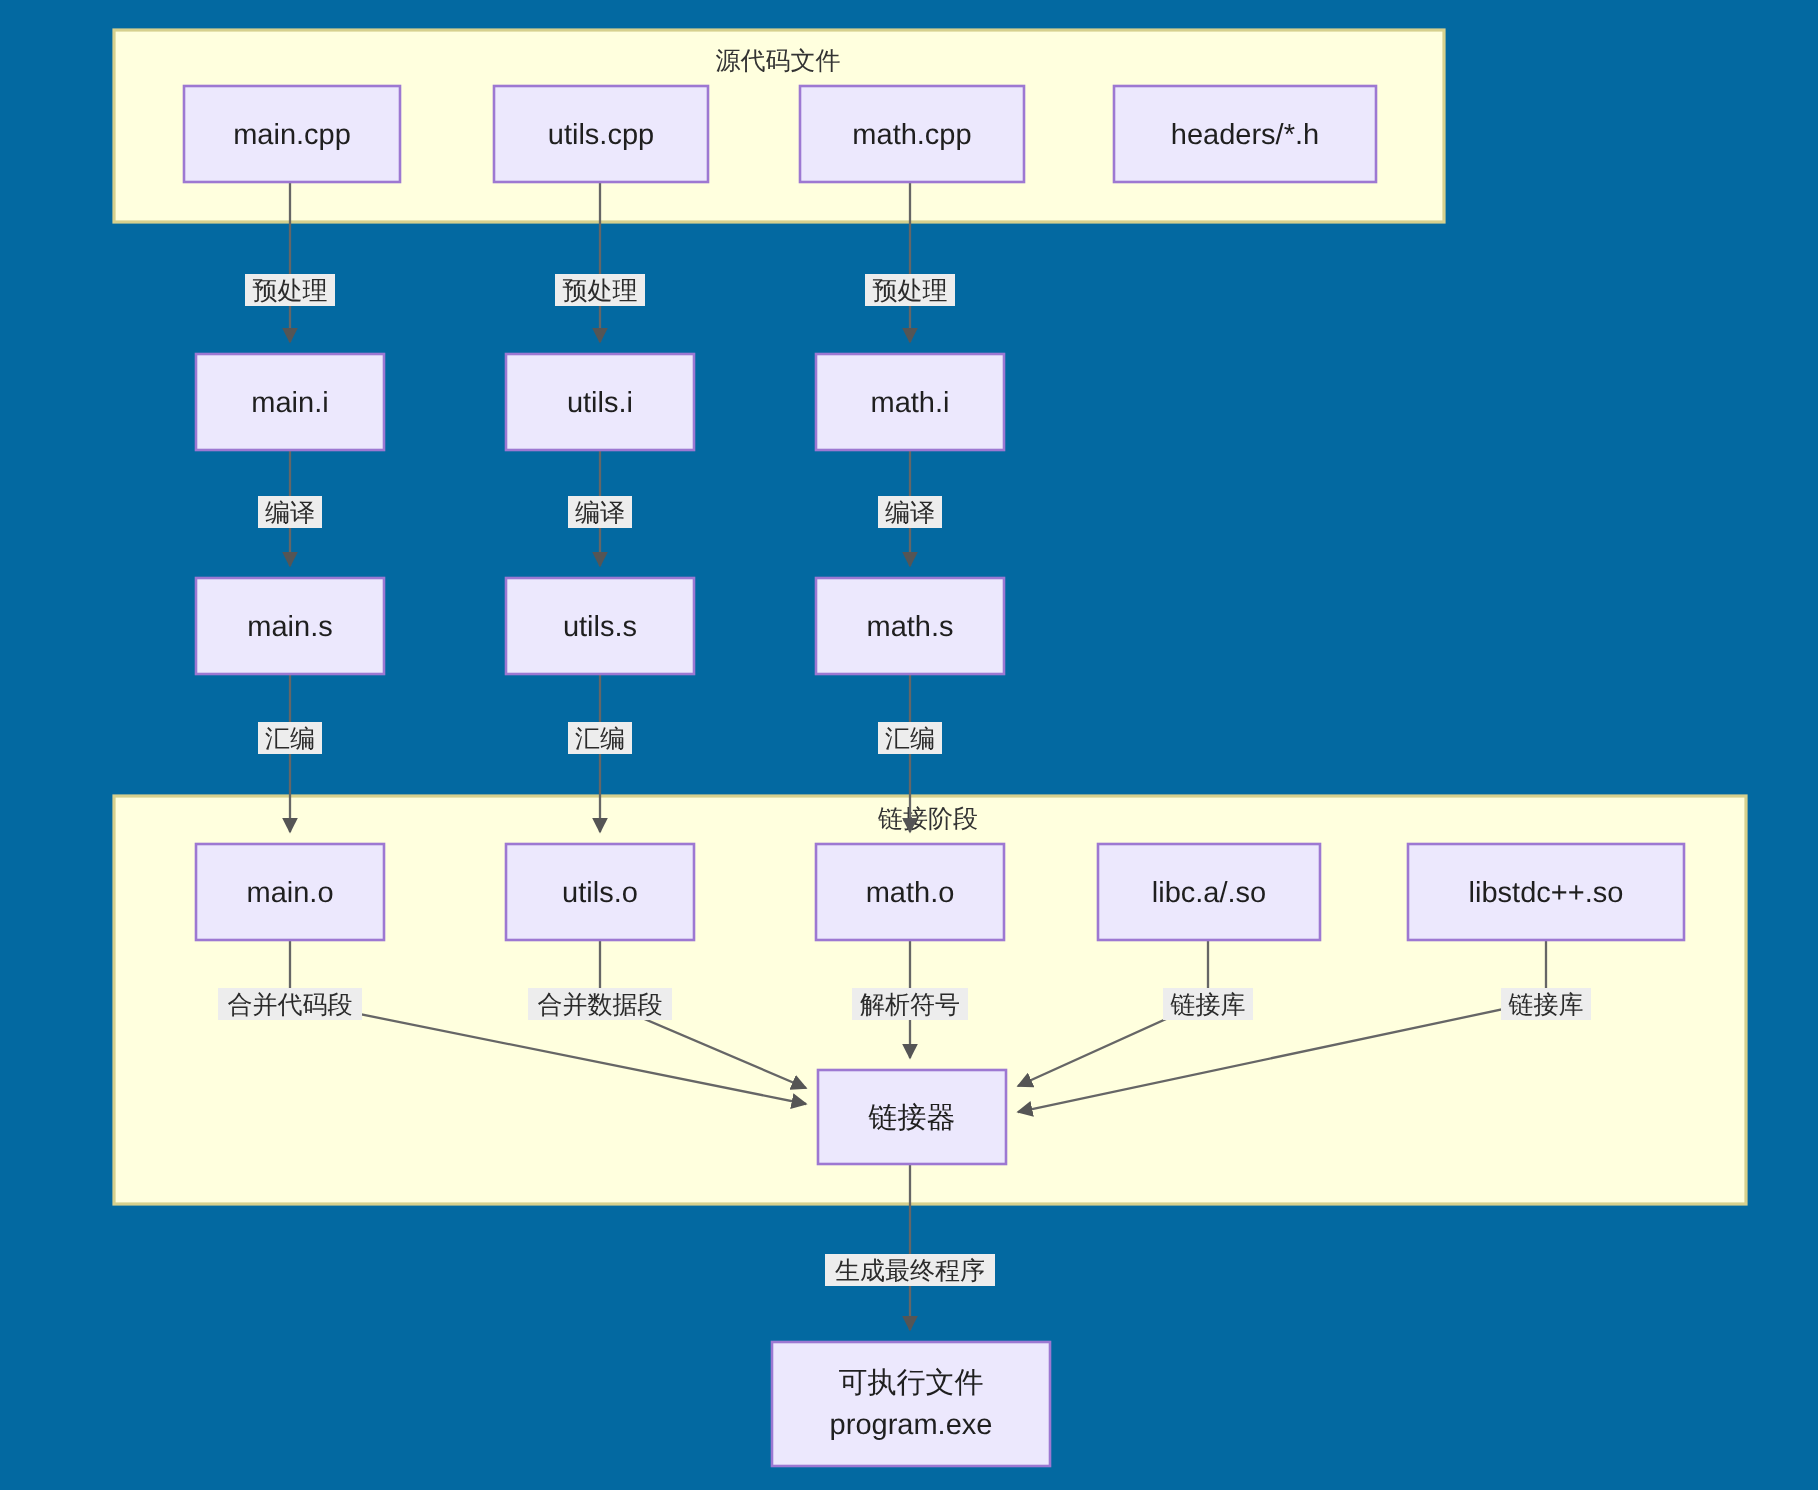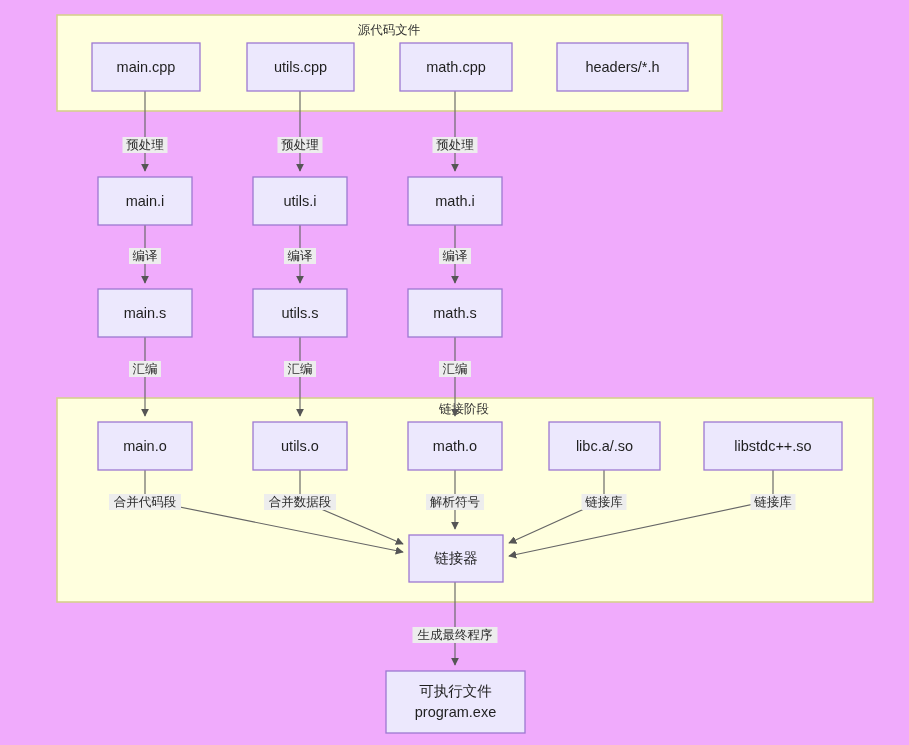--- a/index.html
+++ b/index.html
@@ -7,21 +7,21 @@
     padding: 0;
     background: #f1f0ec;
   }
   body {
     font-family: "Liberation Sans", "DejaVu Sans", sans-serif;
   }
   #diagram-root {
     position: relative;
     width: 909px;
     height: 745px;
-    background: #f0abfc;
+    background: #0369a1;
     overflow: hidden;
   }
   svg.diagram-canvas {
     position: absolute;
     left: 0;
     top: 0;
     width: 909px;
     height: 745px;
     display: block;
   }

